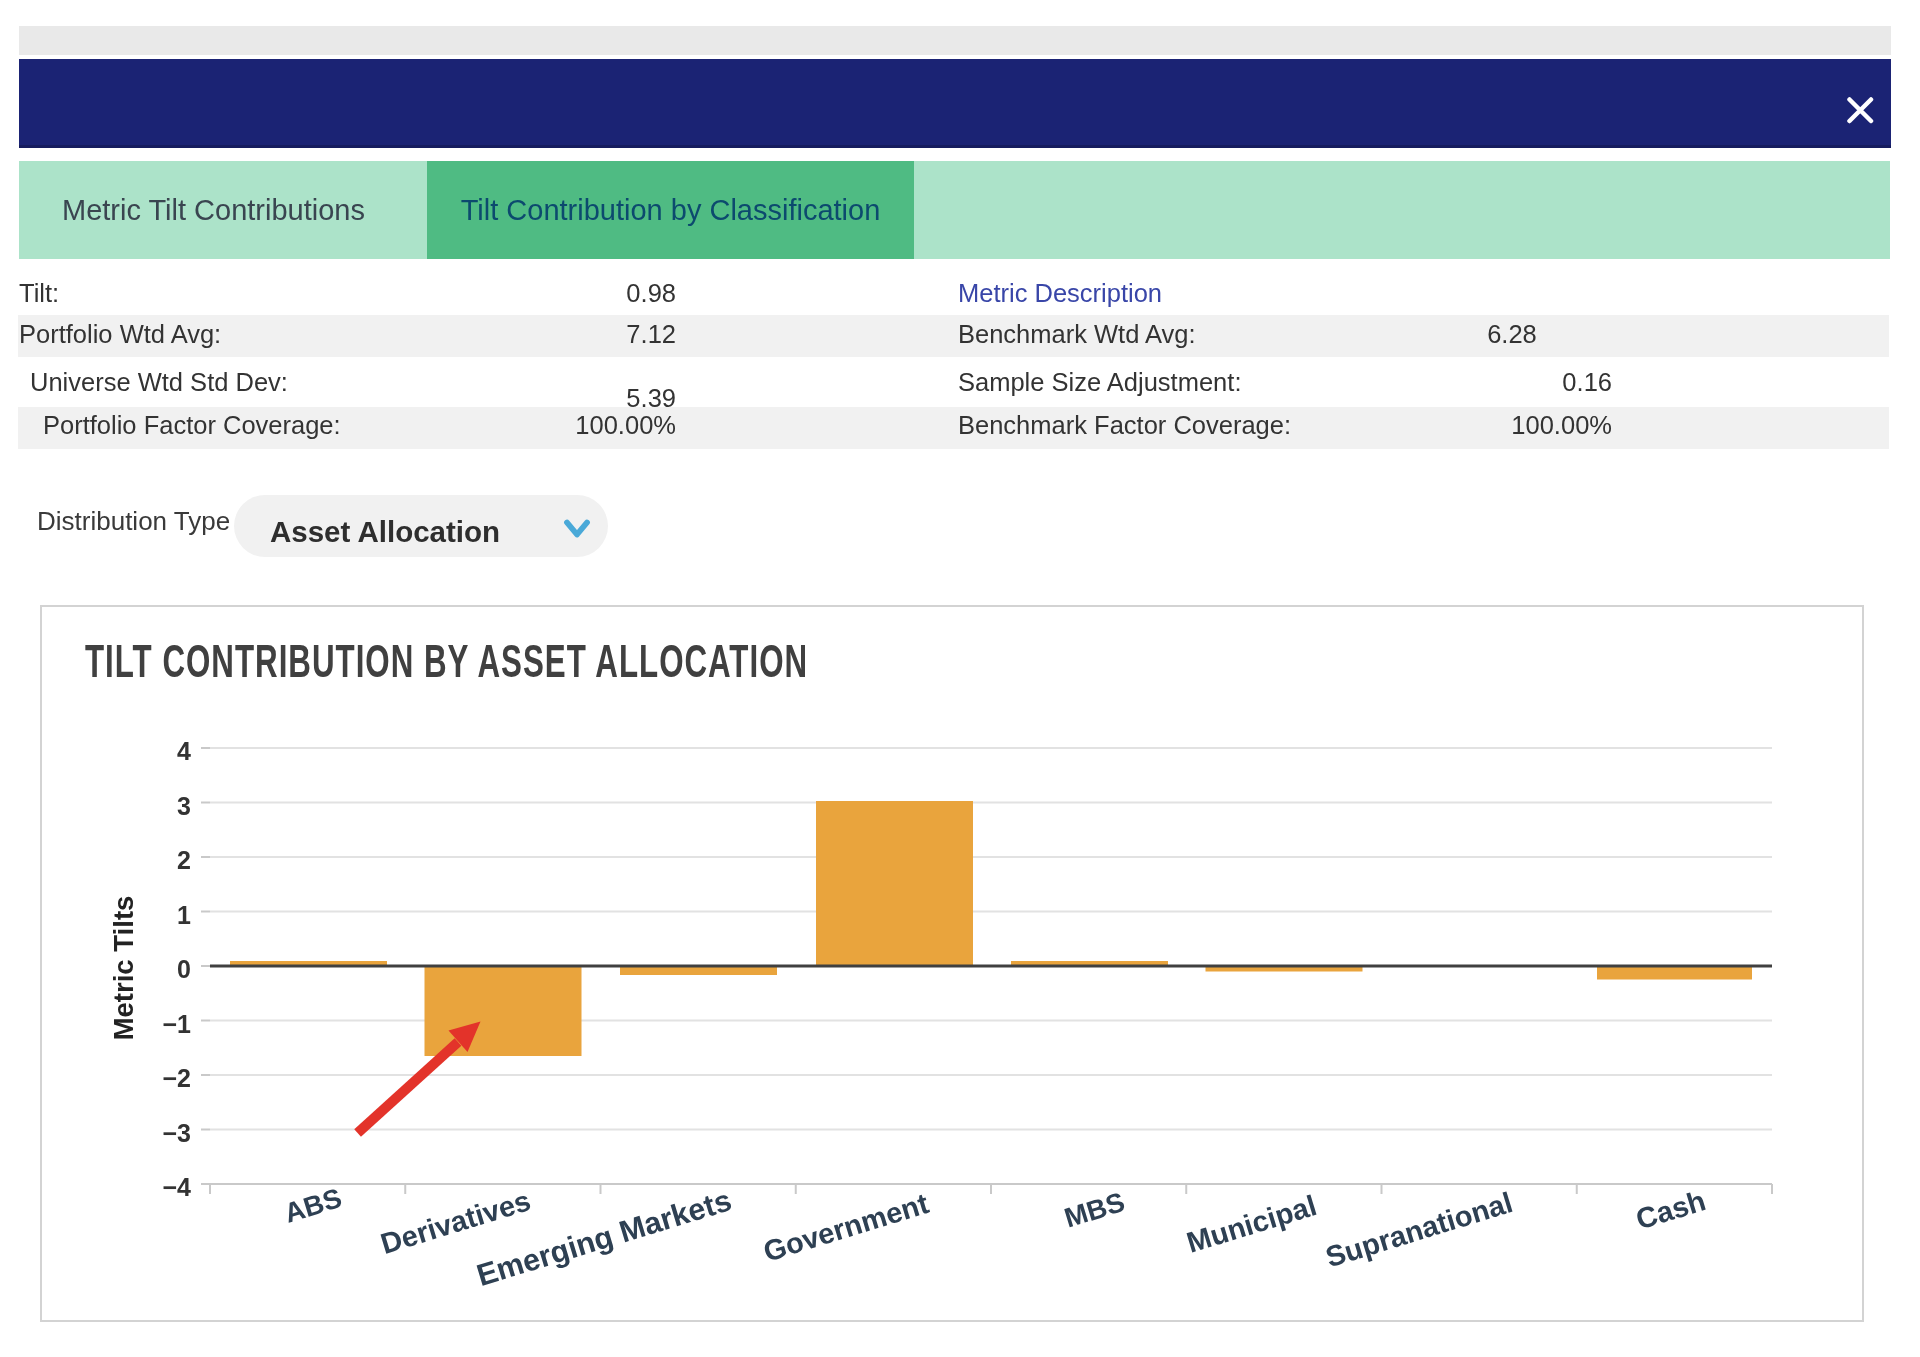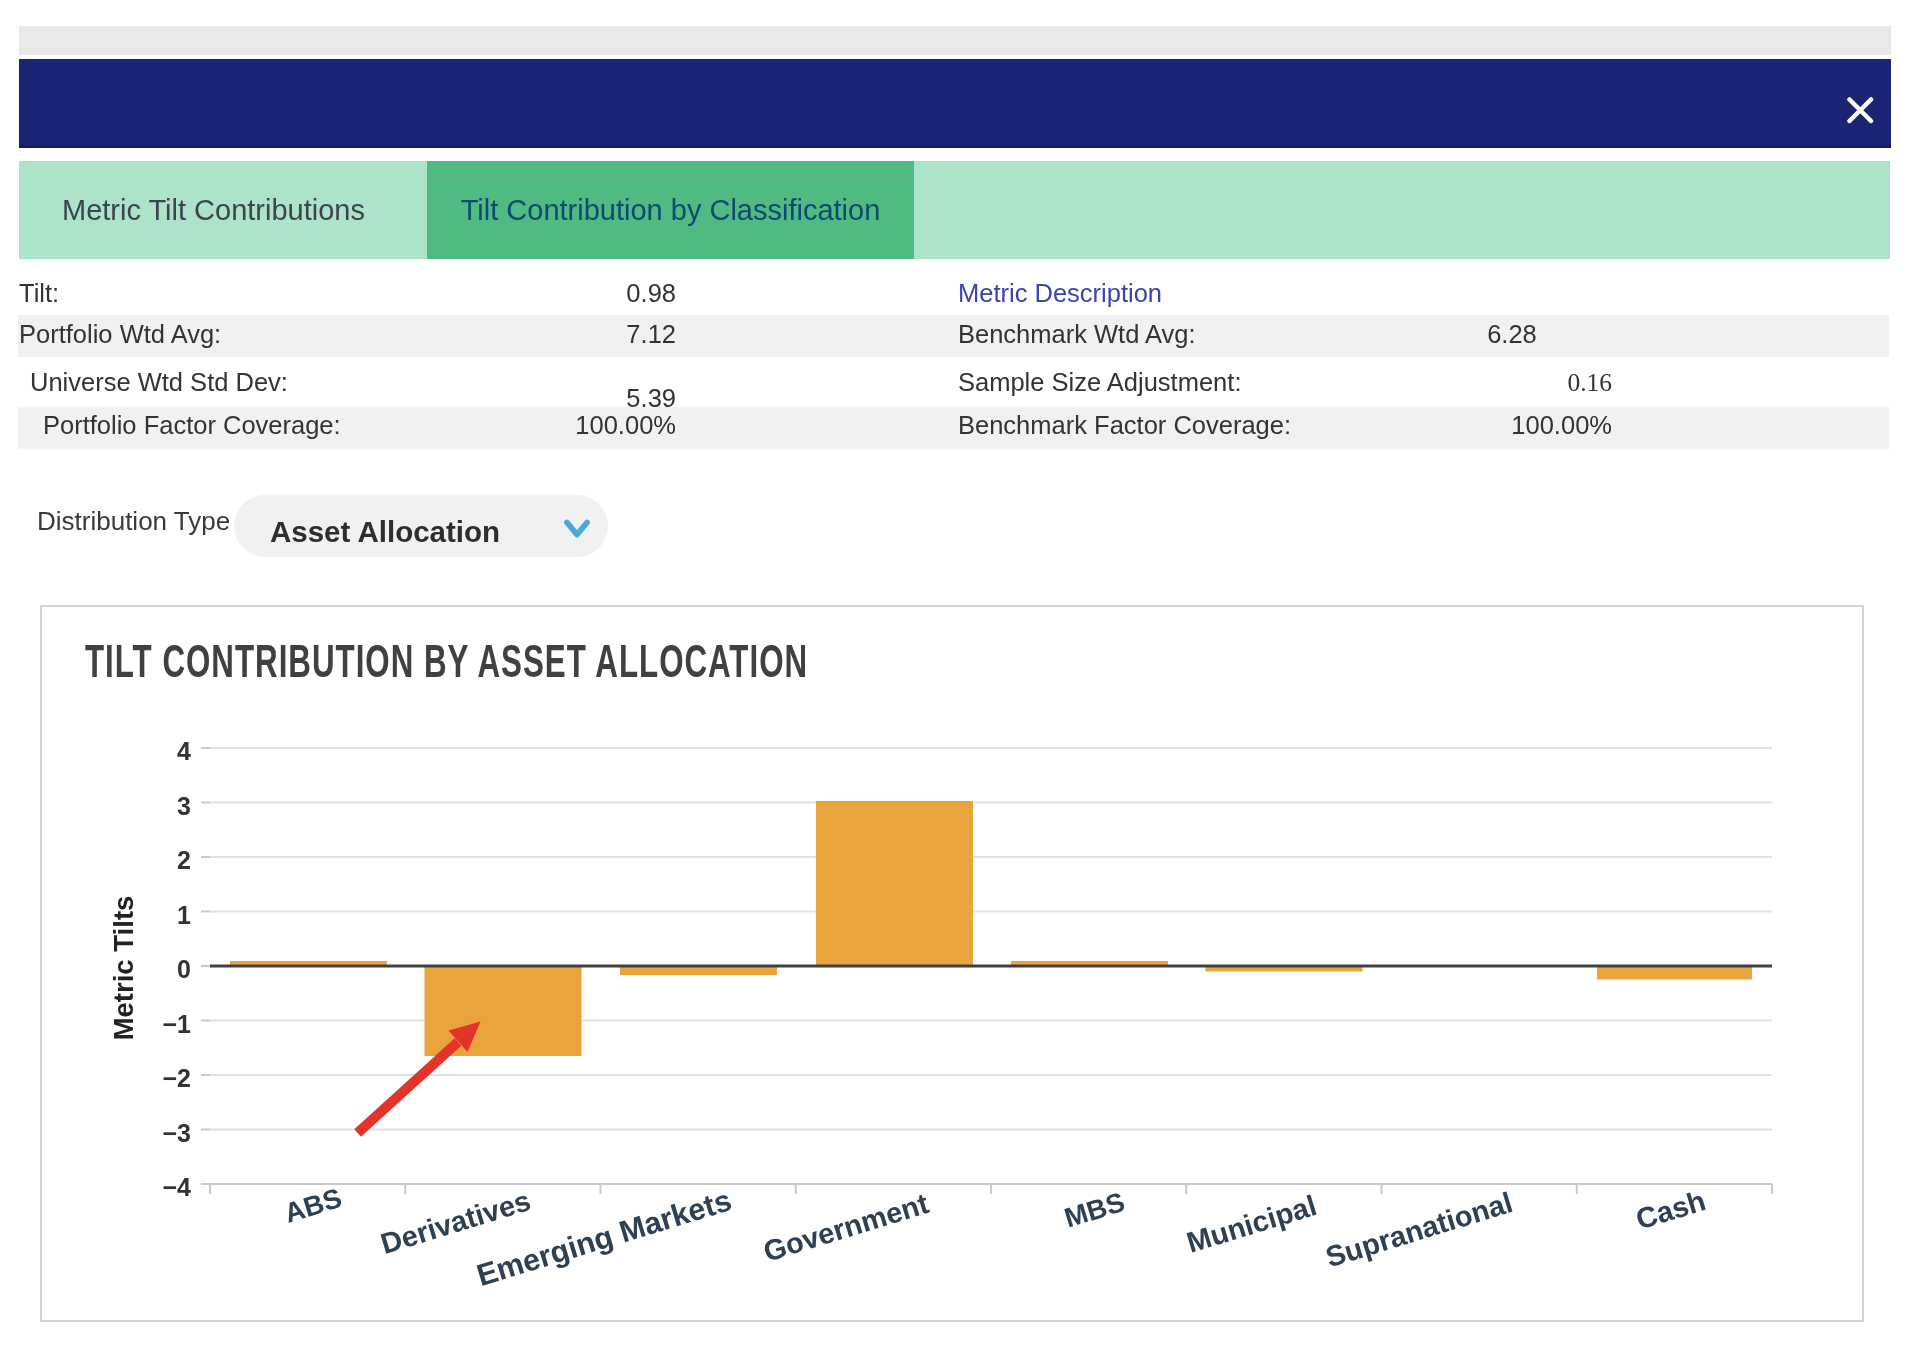--- a/index.html
+++ b/index.html
@@ -32,21 +32,21 @@
   <div class="abs" style="left:958px;top:279px;font-size:25.5px;color:#3946a8;">Metric Description</div>
 
   <div class="abs" style="left:19px;top:320px;font-size:25.5px;color:#333;">Portfolio Wtd Avg:</div>
   <div class="abs" style="left:476px;top:320px;width:200px;text-align:right;font-size:25.5px;color:#333;">7.12</div>
   <div class="abs" style="left:958px;top:320px;font-size:25.5px;color:#333;">Benchmark Wtd Avg:</div>
   <div class="abs" style="left:1412px;top:320px;width:200px;text-align:center;font-size:25.5px;color:#333;">6.28</div>
 
   <div class="abs" style="left:19px;top:368px;font-size:25.5px;color:#333;margin-left:11px;">Universe Wtd Std Dev:</div>
   <div class="abs" style="left:476px;top:384px;width:200px;text-align:right;font-size:25.5px;color:#333;">5.39</div>
   <div class="abs" style="left:958px;top:368px;font-size:25.5px;color:#333;">Sample Size Adjustment:</div>
-  <div class="abs" style="left:1412px;top:368px;width:200px;text-align:right;font-size:25.5px;color:#333;font-family:Liberation Serif, serif;">0.16</div>
+  <div class="abs" style="left:1412px;top:368px;width:200px;text-align:right;font-size:25.5px;color:#333;">0.16</div>
 
   <div class="abs" style="left:19px;top:411px;font-size:25.5px;color:#333;margin-left:24px;">Portfolio Factor Coverage:</div>
   <div class="abs" style="left:476px;top:411px;width:200px;text-align:right;font-size:25.5px;color:#333;">100.00%</div>
   <div class="abs" style="left:958px;top:411px;font-size:25.5px;color:#333;">Benchmark Factor Coverage:</div>
   <div class="abs" style="left:1412px;top:411px;width:200px;text-align:right;font-size:25.5px;color:#333;">100.00%</div>
 
   <div class="abs" style="left:37px;top:506px;font-size:26px;color:#3a3a3a;">Distribution Type</div>
   <div class="abs" style="left:234px;top:495px;width:374px;height:62px;border-radius:31px;background:#f1f1f1;"></div>
   <div class="abs" style="left:270px;top:515px;font-size:29.5px;font-weight:700;color:#2e2e2e;">Asset Allocation</div>
   <svg class="abs" style="left:560px;top:518px;" width="34" height="23" viewBox="0 0 34 23">

